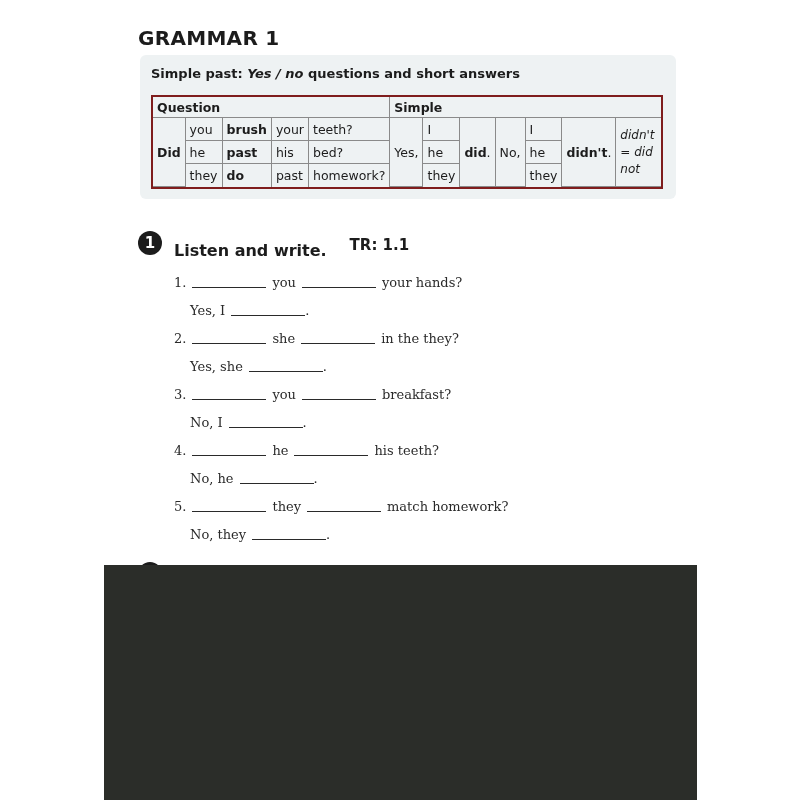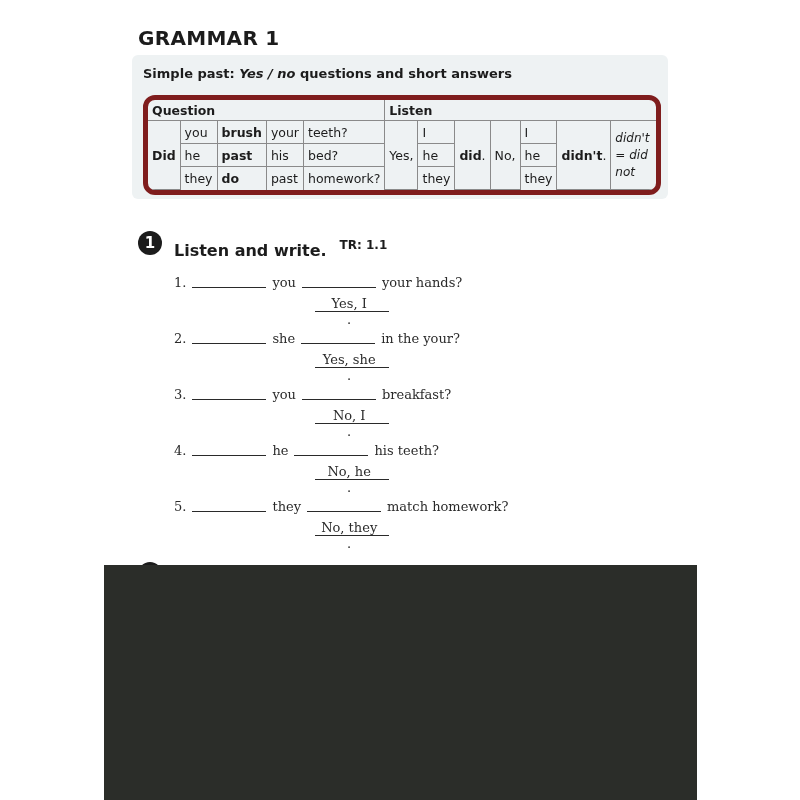--- a/index.html
+++ b/index.html
@@ -1,57 +1,57 @@
 <!DOCTYPE html>
 <html><head>
 <meta charset="utf-8">
 <style>
   html, body { margin: 0; padding: 0; }
   body { width: 800px; height: 800px; background: #ffffff; position: relative; overflow: hidden; font-family: "DejaVu Sans", sans-serif; color: #1c1c1c; }
   .page-title { position: absolute; left: 138px; top: 26px; font-size: 20px; font-weight: bold; letter-spacing: 0.3px; }
-  .grammar-box { position: absolute; left: 132px; top: 55px; width: 536px; height: 144px; background: #eef2f3; border-radius: 6px; }
+  .grammar-box { position: absolute; left: 140px; top: 55px; width: 536px; height: 144px; background: #eef2f3; border-radius: 6px; }
   .grammar-heading { position: absolute; left: 11px; top: 11px; font-size: 13px; font-weight: bold; }
   .grammar-heading i { font-style: italic; }
-  .gtable { position: absolute; left: 11px; top: 40px; width: 508px; height: 90px; border: 5px solid #7f1d1d; border-radius: 12px; overflow: hidden; background: transparent; }
+  .gtable { position: absolute; left: 11px; top: 40px; width: 508px; height: 90px; border: 2px solid #7f1d1d; border-radius: 0; overflow: hidden; background: transparent; }
   table { border-collapse: collapse; width: 100%; height: 100%; font-family: "DejaVu Sans", sans-serif; font-size: 12.5px; }
   td, th { border: 1px solid #8a8a8a; padding: 0 4px; text-align: left; white-space: nowrap; }
   th { font-weight: bold; font-size: 12.5px; height: 20px; }
   tr:first-child th { border-top: none; }
   tr td:first-child, tr th:first-child { border-left: none; }
   tr td:last-child, tr th:last-child { border-right: none; }
   tr:last-child td { border-bottom: none; }
   .b { font-weight: bold; margin-top: 36px; }
   .it { font-style: italic; font-size: 12px; line-height: 17px; margin-top: 12px; }
   .ex-head { position: absolute; left: 138px; top: 225px; display: flex; align-items: center; }
   .num-circle { width: 24px; height: 24px; border-radius: 50%; background: #1c1c1c; color: #fff; font-weight: bold; font-size: 15px; display: flex; align-items: center; justify-content: center; }
   .ex-title { margin-left: 12px; font-size: 16px; font-weight: bold; margin-top: 16px; }
-  .ex-track { margin-left: 13px; font-size: 12px; font-weight: bold; position: relative; top: 2px; }
+  .ex-track { margin-left: 23px; font-size: 15px; font-weight: bold; position: relative; top: 2px; }
   .ex-list { position: absolute; left: 174px; top: 268px; font-family: "DejaVu Serif", serif; font-size: 13px; color: #2a2a2a; }
   .q { height: 28px; display: flex; align-items: center; }
-  .a { height: 28px; display: flex; align-items: center; padding-left: 16px; flex-direction: column; }
+  .a { height: 28px; display: flex; align-items: center; padding-left: 16px; }
   .blank { display: inline-block; width: 74px; border-bottom: 1px solid #2a2a2a; height: 11px; margin: 0 6px 0 6px; }
   .ex2 { position: absolute; left: 138px; top: 556px; display: flex; align-items: center; }
   .ex2 .ex-title { font-weight: bold; }
   .cover { position: absolute; left: 104px; top: 565px; width: 593px; height: 235px; background: #2b2d29; }
 </style>
 </head>
 <body>
 
 <div class="page-title">GRAMMAR 1</div>
 
 <div class="grammar-box">
   <div class="grammar-heading">
     <span>Simple past: </span><i>Yes</i><i> / </i><i>no</i><span> questions and short answers</span>
   </div>
   <div class="gtable">
     <table>
       <tbody>
           <tr>
         <th colspan="5">Question</th>
-        <th colspan="7">Listen</th>
+        <th colspan="7">Simple</th>
       </tr>
       <tr>
         <td rowspan="3" class="b">Did</td>
         <td>you</td>
         <td class="b">brush</td>
         <td>your</td>
         <td>teeth?</td>
         <td rowspan="3">Yes,</td>
         <td>I</td>
         <td rowspan="3"><span class="b">did</span><span>.</span></td>
@@ -95,21 +95,21 @@
       <span class="blank"></span>
       <span>your hands?</span>
     </div>
   <div class="a"><span>Yes, I</span><span class="blank" style="margin-right:0"></span>.</div>
 
   <div class="q">
       <span>2.</span>
       <span class="blank"></span>
       <span>she</span>
       <span class="blank"></span>
-      <span>in the your?</span>
+      <span>in the they?</span>
     </div>
   <div class="a"><span>Yes, she</span><span class="blank" style="margin-right:0"></span>.</div>
 
   <div class="q">
       <span>3.</span>
       <span class="blank"></span>
       <span>you</span>
       <span class="blank"></span>
       <span>breakfast?</span>
     </div>

